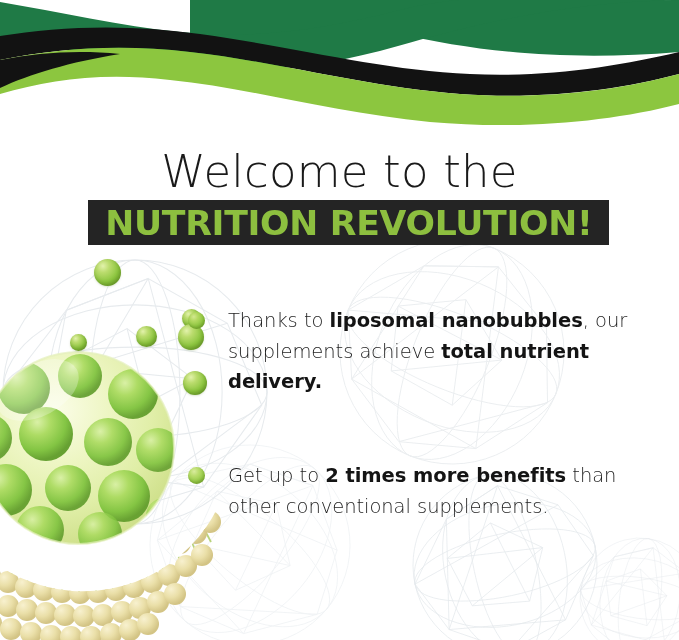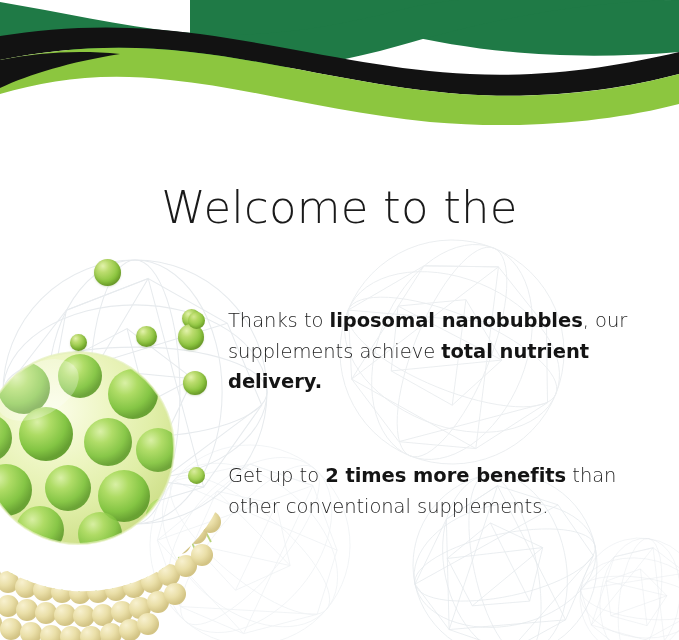--- a/index.html
+++ b/index.html
@@ -43,21 +43,20 @@
   }
 
   
   .headline-block {
     position: absolute;
     left: 0;
     top: 146px;
     width: 679px;
     z-index: 5;
     text-align: center;
-    margin-top: 36px;
   }
   .welcome-line {
     font-family: "DejaVu Sans", sans-serif;
     font-weight: 300;
     font-size: 45px;
     line-height: 52px;
     letter-spacing: 0.2px;
     color: #1a1a1a;
     margin: 0;
     padding: 0;
@@ -211,20 +210,23 @@
     <path d="M0,60 C60,48 120,44 190,52 C280,62 360,86 460,94 C545,100 620,90 679,74
              L679,104 C610,122 520,130 430,122 C330,112 250,88 170,80 C100,72 50,80 0,94 Z" fill="#8cc63f"></path>
 
     <path d="M0,60 C40,52 80,50 120,54 C70,62 30,74 0,88 Z" fill="#121212"></path>
   </svg>
 
   <div class="headline-block">
     <div class="welcome-line">Welcome to the</div>
   </div>
 
+  <div class="banner">
+    <span class="banner-text">NUTRITION REVOLUTION!</span>
+  </div>
 
   <svg class="liposome" width="310" height="310" viewBox="0 0 310 310" aria-hidden="true">
     <defs>
       <radialGradient id="coreGrad" cx="38%" cy="30%" r="72%">
         <stop offset="0%" stop-color="#fbfde8"></stop>
         <stop offset="38%" stop-color="#eef6c4"></stop>
         <stop offset="72%" stop-color="#e0eea7"></stop>
         <stop offset="100%" stop-color="#cfe08b"></stop>
       </radialGradient>
       <radialGradient id="nbGrad" cx="34%" cy="28%" r="70%">

